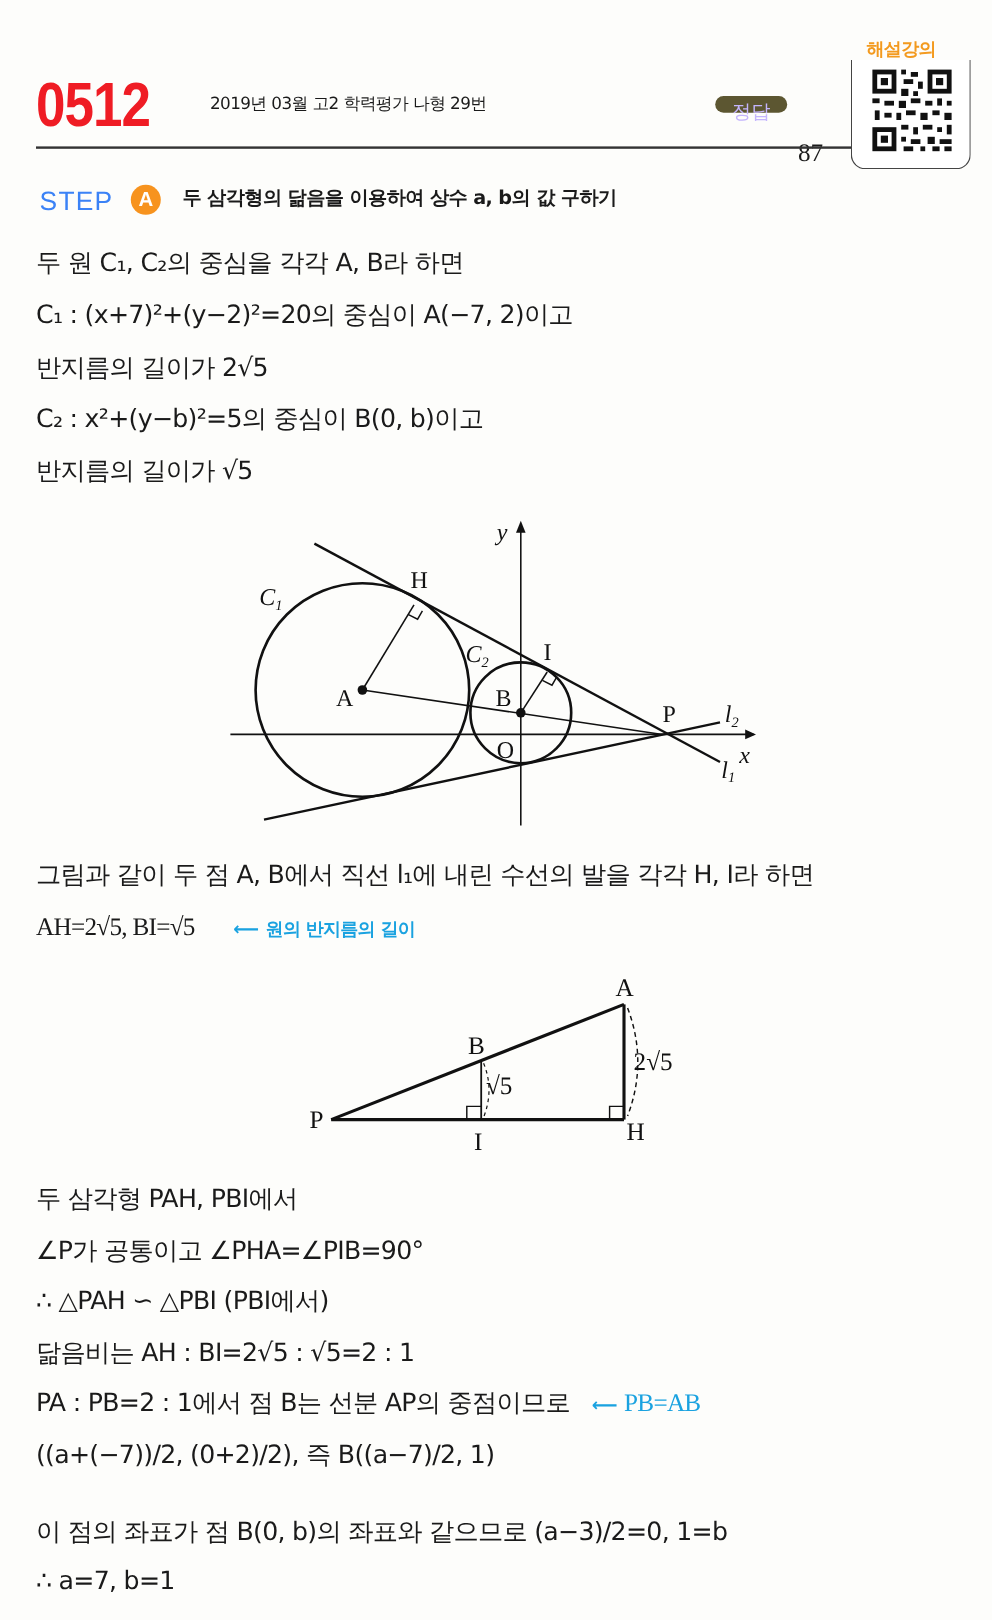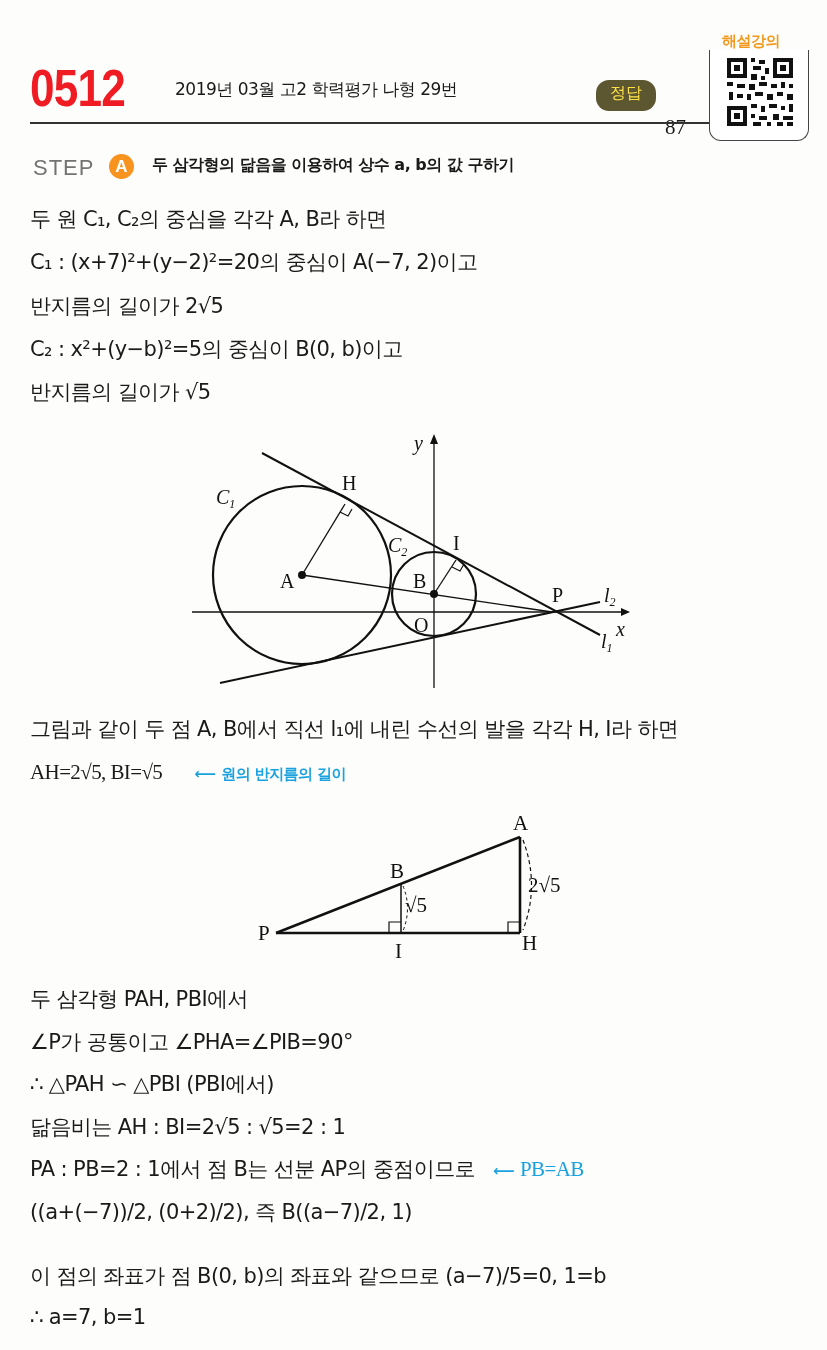--- a/index.html
+++ b/index.html
@@ -4,31 +4,31 @@
 <style>
   html, body { margin:0; padding:0; background:#fdfdfb; }
   body { width:827px; height:1350px; position:relative; overflow:hidden;
          font-family:"DejaVu Sans", sans-serif; color:#1a1a1a; }
   .serif { font-family:"Liberation Serif","DejaVu Serif", serif; }
   .abs { position:absolute; }
 
   
   .prob-num { left:30px; top:58px; font-family:"Liberation Sans", sans-serif; font-weight:bold;
               font-size:52px; color:#ef1c24; letter-spacing:-1px; transform:scaleX(0.85); transform-origin:left top; }
-  .source { left:175px; top:78px; font-size:17px; letter-spacing:-0.5px; }
-  .answer-badge { left:596px; top:80px; width:60px; height:31px; border-radius:13px; background:#5c5631;
-                  color:#fde047; font-size:16px; text-align:center; line-height:26px; }
+  .source { left:175px; top:78px; font-size:14px; letter-spacing:-0.5px; }
+  .answer-badge { left:596px; top:80px; width:60px; height:14px; border-radius:13px; background:#5c5631;
+                  color:#c4b5fd; font-size:16px; text-align:center; line-height:26px; }
   .answer-val { left:665px; top:79px; font-size:21px; font-family:"Liberation Serif", serif;margin-top:36px; }
   .header-rule { left:30px; top:122px; width:685px; height:2px; background:#333; }
   .qr-box { left:709px; top:50px; width:98px; height:90px; border:1.5px solid #444; border-top:none;
             border-radius:0 0 12px 12px; background:#fff; }
   .qr-label { left:722px; top:32px; font-size:15px; font-weight:bold; color:#f39a1e; letter-spacing:-0.5px; }
 
   
-  .step-tag { left:33px; top:155px; font-size:22px; color:#737373; font-family:"Liberation Sans", sans-serif;
+  .step-tag { left:33px; top:155px; font-size:22px; color:#3b82f6; font-family:"Liberation Sans", sans-serif;
               letter-spacing:1px; }
   .step-circle { left:109px; top:154px; width:25px; height:25px; border-radius:50%; background:#f7931e;
                  color:#fff; font-weight:bold; font-size:17px; text-align:center; line-height:25px; font-family:"Liberation Sans", sans-serif; }
   .step-title { left:152px; top:155px; font-size:16px; font-weight:bold; letter-spacing:-0.5px; }
 
   .line { left:30px; font-size:21px; letter-spacing:-0.6px; white-space:nowrap;text-align:center; }
   .m { font-family:Liberation Serif, serif; }
   .blue { color:#1aa2e0; }
   .arrow-note { font-size:15px; font-weight:bold; }
 </style>
@@ -172,14 +172,14 @@
 <div class="abs line" style="top:985px">두 삼각형 PAH, PBI에서</div>
 <div class="abs line" style="top:1028px">∠P가 공통이고 ∠PHA=∠PIB=90°</div>
 <div class="abs line" style="top:1070px">∴ △PAH ∽ △PBI (PBI에서)</div>
 <div class="abs line" style="top:1113px">닮음비는 AH : BI=2√5 : √5=2 : 1</div>
 <div class="abs line" style="top:1155px">
   <span>PA : PB=2 : 1에서 점 B는 선분 AP의 중점이므로</span>
   <span class="blue arrow-note" style="margin-left:12px">⟵</span>
   <span class="blue m" style="font-size:21px">PB=AB</span>
 </div>
 <div class="abs line" style="top:1198px">((a+(−7))/2, (0+2)/2), 즉 B((a−7)/2, 1)</div>
-<div class="abs line" style="top:1262px">이 점의 좌표가 점 B(0, b)의 좌표와 같으므로 (a−7)/5=0, 1=b</div>
+<div class="abs line" style="top:1262px">이 점의 좌표가 점 B(0, b)의 좌표와 같으므로 (a−3)/2=0, 1=b</div>
 <div class="abs line" style="top:1305px">∴ a=7, b=1</div>
 
 </body></html>

